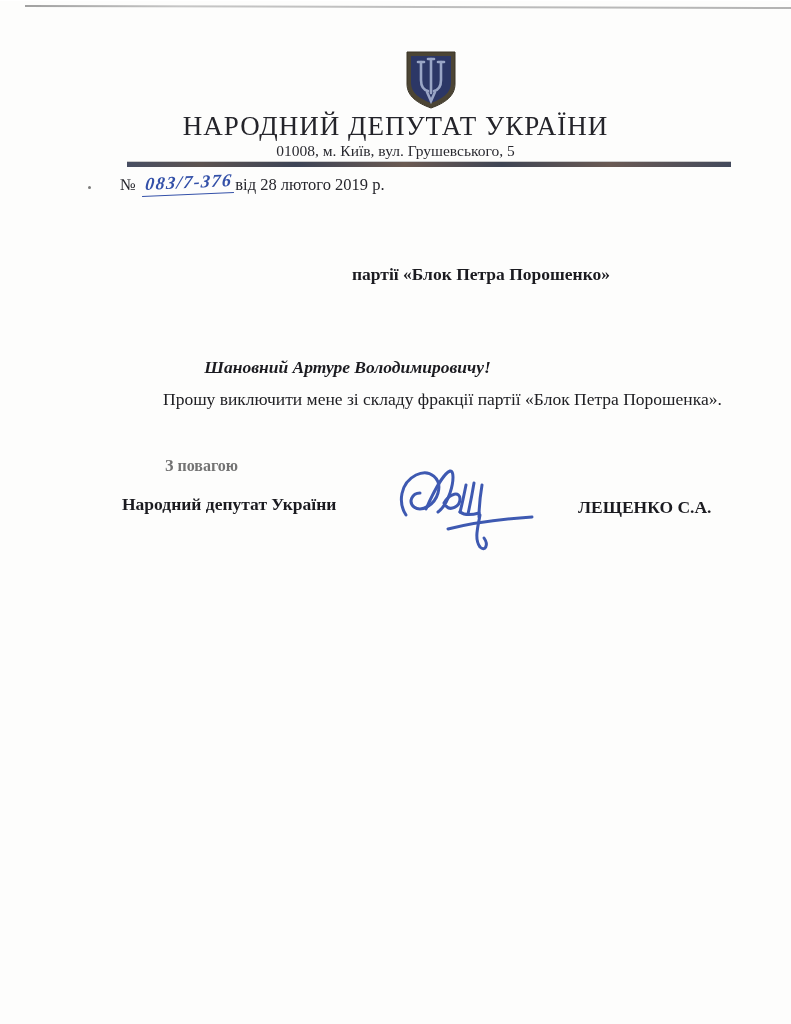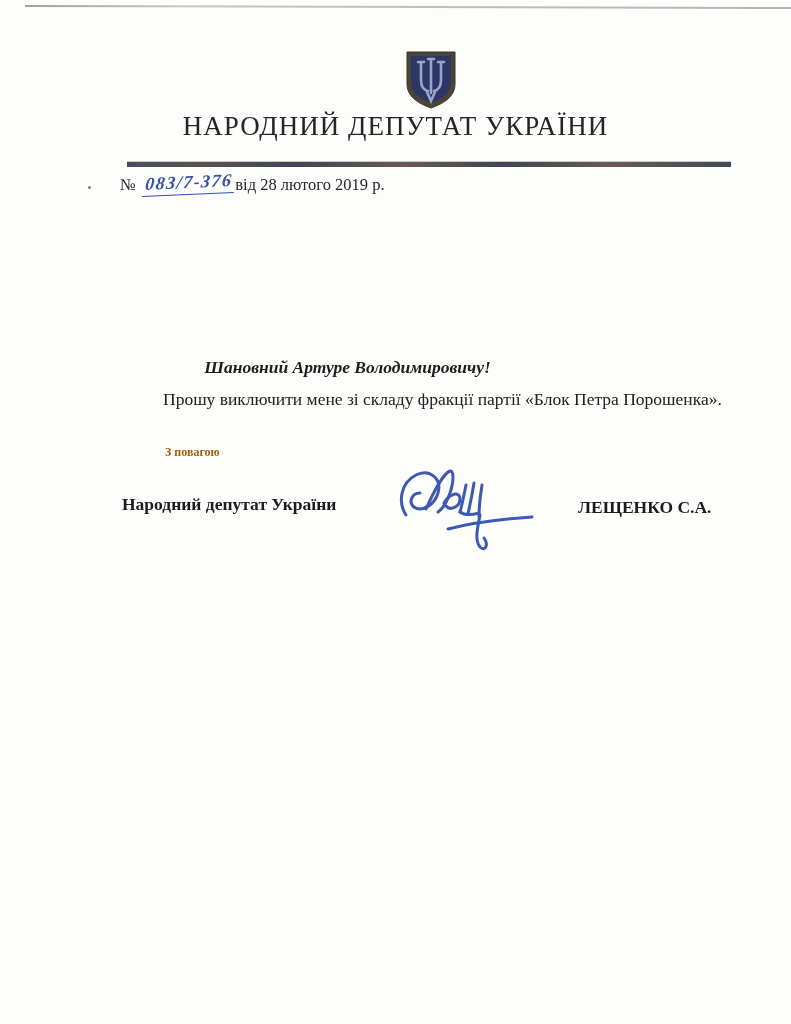--- a/index.html
+++ b/index.html
@@ -65,22 +65,22 @@
   }
   .salutation{
     position:absolute;left:0;top:356px;width:695px;text-align:center;
     font-weight:bold;font-style:italic;font-size:17.5px;color:#1b1b20;
   }
   .body-text{
     position:absolute;left:163px;top:388px;width:600px;
     font-size:17.5px;color:#202024;white-space:nowrap;font-family:Liberation Serif, serif;
   }
   .regards{
-    position:absolute;left:165px;top:444px;
-    font-weight:bold;font-size:12px;color:#a16207;
+    position:absolute;left:165px;top:456px;
+    font-weight:bold;font-size:16px;color:#737373;
   }
   .position-label{
     position:absolute;left:122px;top:493px;
     font-weight:bold;font-size:17.5px;color:#1b1b20;white-space:nowrap;
   }
   .signature{
     position:absolute;left:392px;top:456px;width:152px;height:96px;
   }
   .name-label{
     position:absolute;left:578px;top:496px;
@@ -103,32 +103,34 @@
       <path d="M26,9 V43"></path>
       <path d="M22,42 L26,51 L30,42"></path>
       <path d="M13,12 H19"></path>
       <path d="M33,12 H39"></path>
       <path d="M23,9 H29"></path>
     </g>
   </svg>
 
   <div class="doc-title">НАРОДНИЙ ДЕПУТАТ УКРАЇНИ</div>
 
+  <div class="doc-address">01008, м. Київ, вул. Грушевського, 5</div>
 
   <div class="rule"></div>
 
   <div class="stray-dot"></div>
 
   <div class="ref-line">
     <span class="ref-no">№</span>
     <span class="hand-number">083/7-376</span>
     <span>від 28 лютого 2019 р.</span>
   </div>
 
   <div class="addressee">
+    <div>партії «Блок Петра Порошенко»</div>
   </div>
 
   <div class="salutation">Шановний Артуре Володимировичу!</div>
 
   <div class="body-text">Прошу виключити мене зі складу фракції партії «Блок Петра Порошенка».</div>
 
   <div class="regards">З повагою</div>
 
   <div class="position-label">Народний депутат України</div>
 

